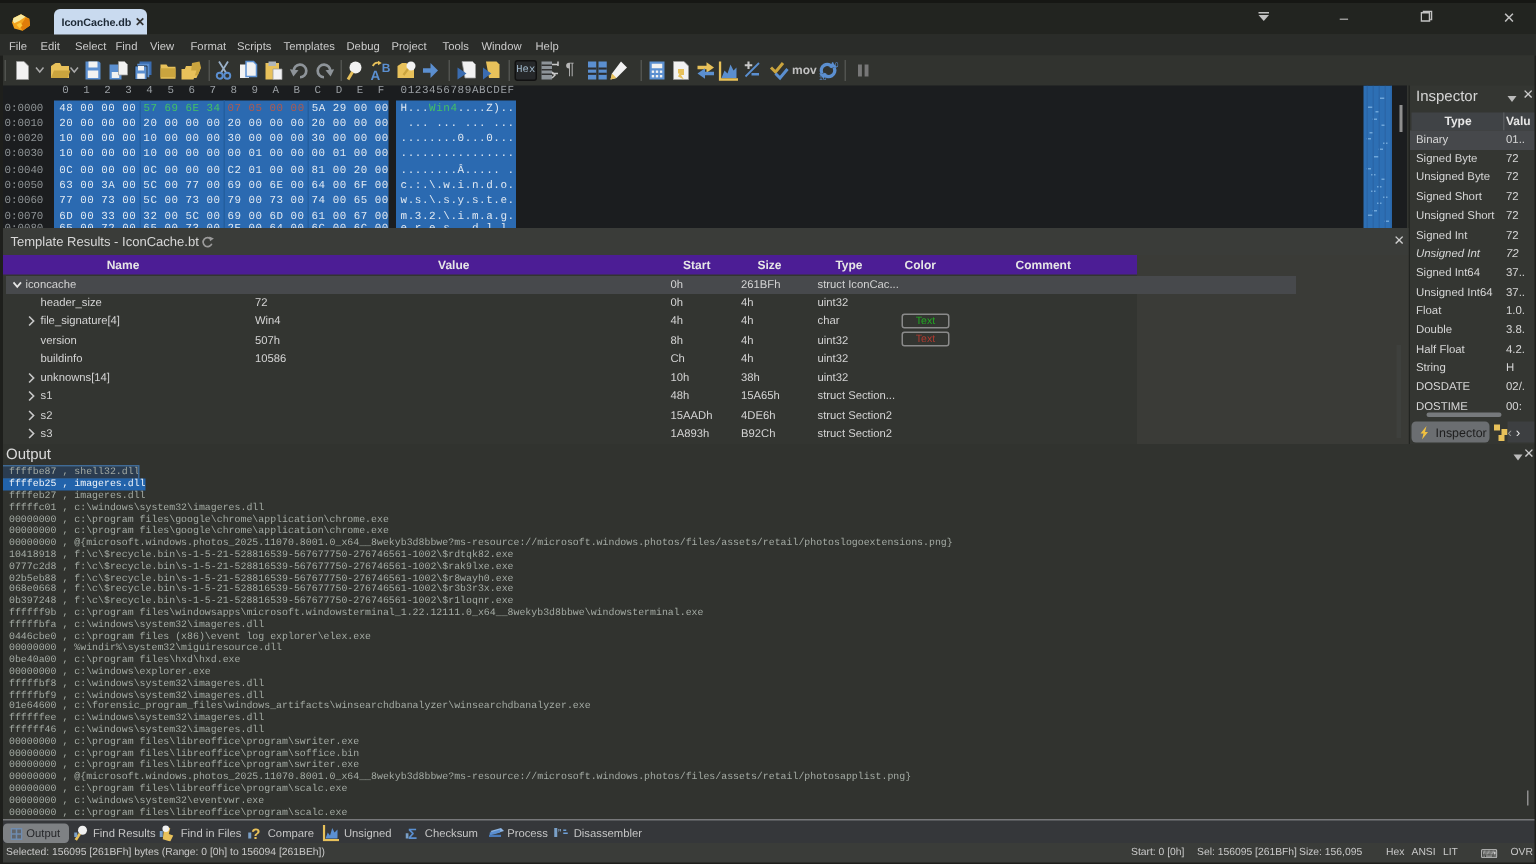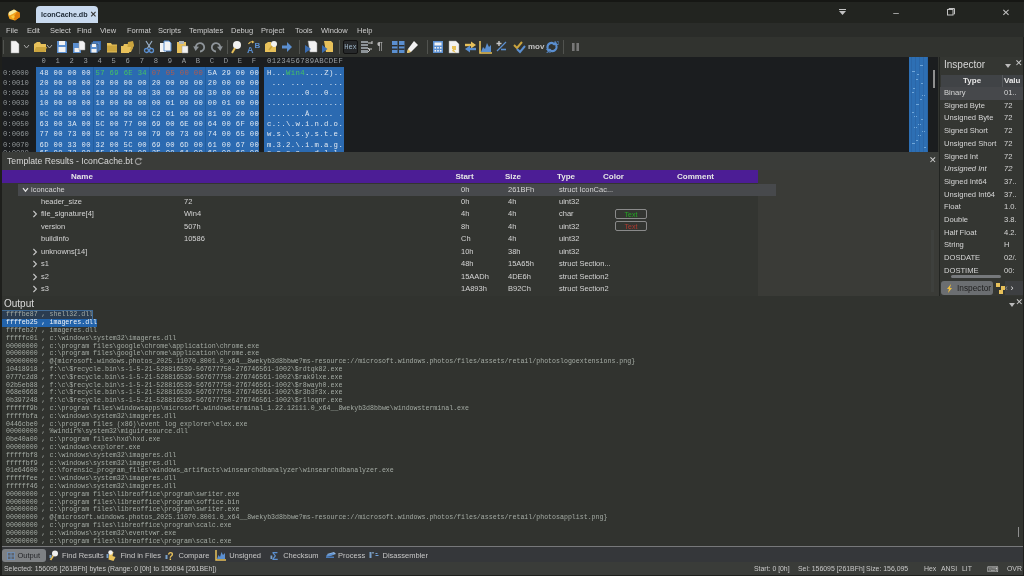--- a/index.html
+++ b/index.html
@@ -44,21 +44,21 @@
   .insprow { position:absolute; left:0; width:85px; height:12.7px; font-size:7.6px; color:#d6d6d6; }
   .insprow .t { position:absolute; left:4px; top:1px; }
   .insprow .v { position:absolute; left:64px; top:1px; }
   #insp-tab { position:absolute; left:1px; top:224px; width:52px; height:14px; background:#6b6e71; border-radius:3px; color:#1e1e1e; font-size:8.3px; line-height:14px; text-align:left; padding-left:16px; }
 
   
   #template { position:absolute; left:0; top:152px; width:939px; height:144px; background:#333531; }
   #tpl-titlebar { position:absolute; left:0; top:0; width:939px; height:18px; background:#3a3c39; }
   #tpl-colhdr { position:absolute; left:0; top:18px; width:758px; height:13px; background:#4c1d95; }
   .tplhdr { position:absolute; top:2px; font-size:8px; font-weight:bold; color:#e6e6e6; text-align:center; }
-  .tplrow { position:absolute; left:18px; width:758px; height:12.45px; font-size:7.5px; color:#d4d4d4; }
+  .tplrow { position:absolute; left:4px; width:860px; height:12.45px; font-size:7.5px; color:#d4d4d4; }
   .tc { position:absolute; top:1px; }
 
   
   #output { position:absolute; left:0; top:296px; width:1024px; height:250px; background:#31332f; }
   #out-title { position:absolute; left:4px; top:2px; font-size:10px; color:#dadada; }
   .outln { position:absolute; left:6px; height:7.8px; font-size:6.6px; line-height:7.8px; color:#a4aba4; font-family:"Liberation Mono",monospace; white-space:pre; }
 
   
   #tabbar { position:absolute; left:0; top:546px; width:1024px; height:16px; background:#35373a; border-top:1px solid #77787a; }
   .btab { position:absolute; top:1.5px; height:13px; font-size:7.5px; color:#c6c6c6; line-height:13px; white-space:nowrap; }
@@ -434,20 +434,21 @@
     <div id="tpl-titlebar">
       <span style="position:absolute;left:7px;top:4px;font-size:8.7px;color:#d8d8d8">Template Results - IconCache.bt</span>
       <svg style="position:absolute;left:134px;top:5px" width="9" height="9" viewBox="0 0 9 9">
           <path d="M7.2 5.5 A3 3 0 1 1 6.8 2.6" stroke="#9a9a9a" stroke-width="1.1" fill="none"></path>
           <path d="M5.6 0.6l3 1.4-2.6 1.8z" fill="#9a9a9a"></path>
         </svg>
       <span style="position:absolute;left:929px;top:3px;font-size:9px;color:#cfcfcf">✕</span>
     </div>
     <div id="tpl-colhdr">
       <div class="tplhdr" style="left:0;width:164px">Name</div>
+      <div class="tplhdr" style="left:164px;width:277px">Value</div>
       <div class="tplhdr" style="left:441px;width:47px">Start</div>
       <div class="tplhdr" style="left:488px;width:50px">Size</div>
       <div class="tplhdr" style="left:538px;width:56px">Type</div>
       <div class="tplhdr" style="left:594px;width:39px">Color</div>
       <div class="tplhdr" style="left:633px;width:125px">Comment</div>
     </div>
     <div class="abs" style="left:758px;top:18px;width:181px;height:126px;background:#3a3b37"></div>
     <div id="tpl-rows">
         <div class="tplrow" style="top:31.5px;background:#47494c;">
           <svg style="position:absolute;left:4px;top:3px" width="7" height="6" viewBox="0 0 7 6">

